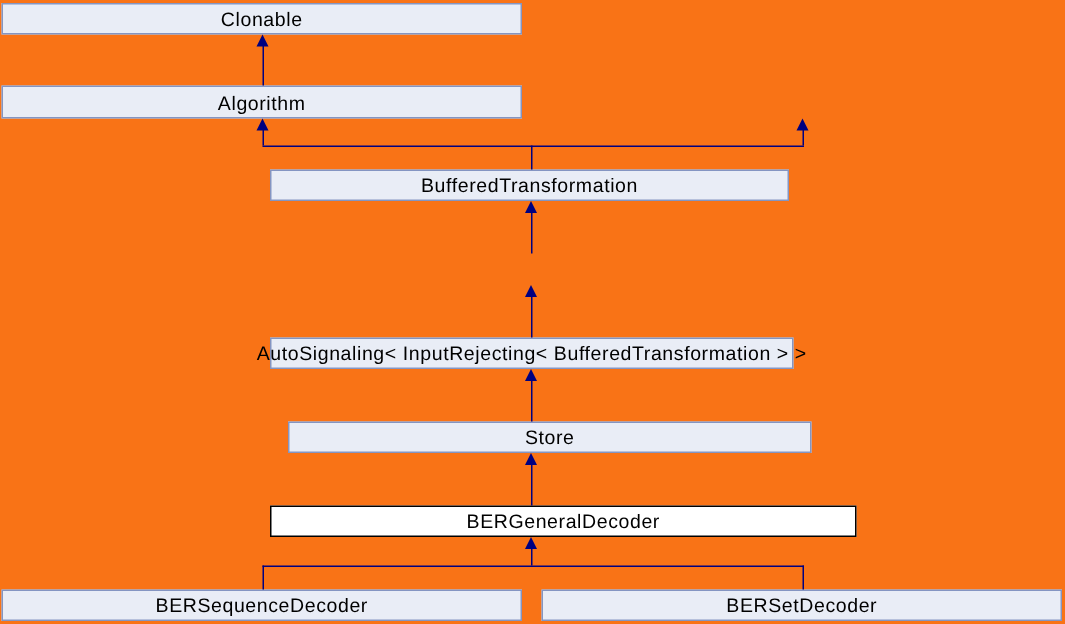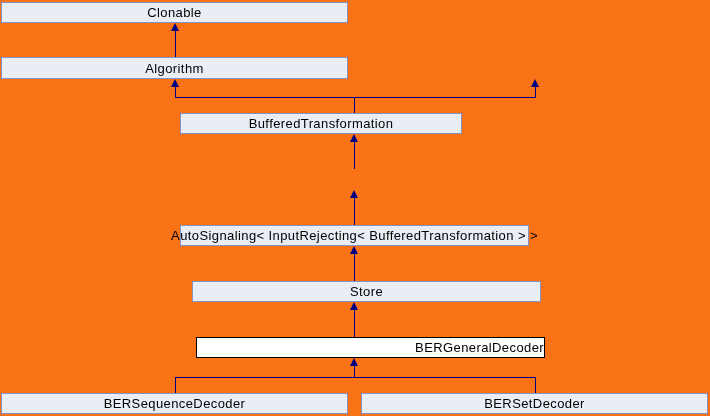--- a/index.html
+++ b/index.html
@@ -41,30 +41,30 @@
 </head>
 <body>
 
 <div id="diagram" style="background: #f97316;">
     <div class="node" style="left: 1px; top: 2px; width: 347px; height: 21px; background: rgb(233, 237, 246); border: 1px solid rgb(132, 149, 194); color: rgb(0, 0, 0);">
       <span>Clonable</span>
     </div>
     <div class="node" style="left: 1px; top: 57px; width: 347px; height: 22px; background: rgb(233, 237, 246); border: 1px solid rgb(132, 149, 194); color: rgb(0, 0, 0);">
       <span>Algorithm</span>
     </div>
-    <div class="node" style="left: 180px; top: 113px; width: 282px; height: 21px; background: rgb(233, 237, 246); border: 1px solid rgb(132, 149, 194); color: rgb(0, 0, 0);">
+    <div class="node" style="left: 180px; top: 113px; width: 346px; height: 21px; background: rgb(233, 237, 246); border: 1px solid rgb(132, 149, 194); color: rgb(0, 0, 0);">
       <span>BufferedTransformation</span>
     </div>
     <div class="node" style="left: 180px; top: 225px; width: 349px; height: 21px; background: rgb(233, 237, 246); border: 1px solid rgb(132, 149, 194); color: rgb(0, 0, 0);">
       <span>AutoSignaling&lt; InputRejecting&lt; BufferedTransformation &gt; &gt;</span>
     </div>
     <div class="node" style="left: 180px; top: 281px; width: 349px; height: 21px; background: rgb(233, 237, 246); border: 1px solid rgb(132, 149, 194); color: rgb(0, 0, 0); margin-left: 12px;">
       <span>Store</span>
     </div>
-    <div class="node" style="left: 196px; top: 337px; width: 349px; height: 21px; background: rgb(255, 255, 255); border: 1px solid rgb(0, 0, 0); color: rgb(0, 0, 0); justify-content: flex-end;">
+    <div class="node" style="left: 180px; top: 337px; width: 391px; height: 21px; background: rgb(255, 255, 255); border: 1px solid rgb(0, 0, 0); color: rgb(0, 0, 0);">
       <span>BERGeneralDecoder</span>
     </div>
     <div class="node" style="left: 1px; top: 393px; width: 347px; height: 21px; background: rgb(233, 237, 246); border: 1px solid rgb(132, 149, 194); color: rgb(0, 0, 0);">
       <span>BERSequenceDecoder</span>
     </div>
     <div class="node" style="left: 361px; top: 393px; width: 347px; height: 21px; background: rgb(233, 237, 246); border: 1px solid rgb(132, 149, 194); color: rgb(0, 0, 0);">
       <span>BERSetDecoder</span>
     </div>
     <div class="edge-line" style="background: rgb(0, 0, 128); left: 175px; top: 30px; width: 1px; height: 27px;"></div>
     <div class="edge-line" style="background: rgb(0, 0, 128); left: 175px; top: 86px; width: 1px; height: 11px;"></div>

